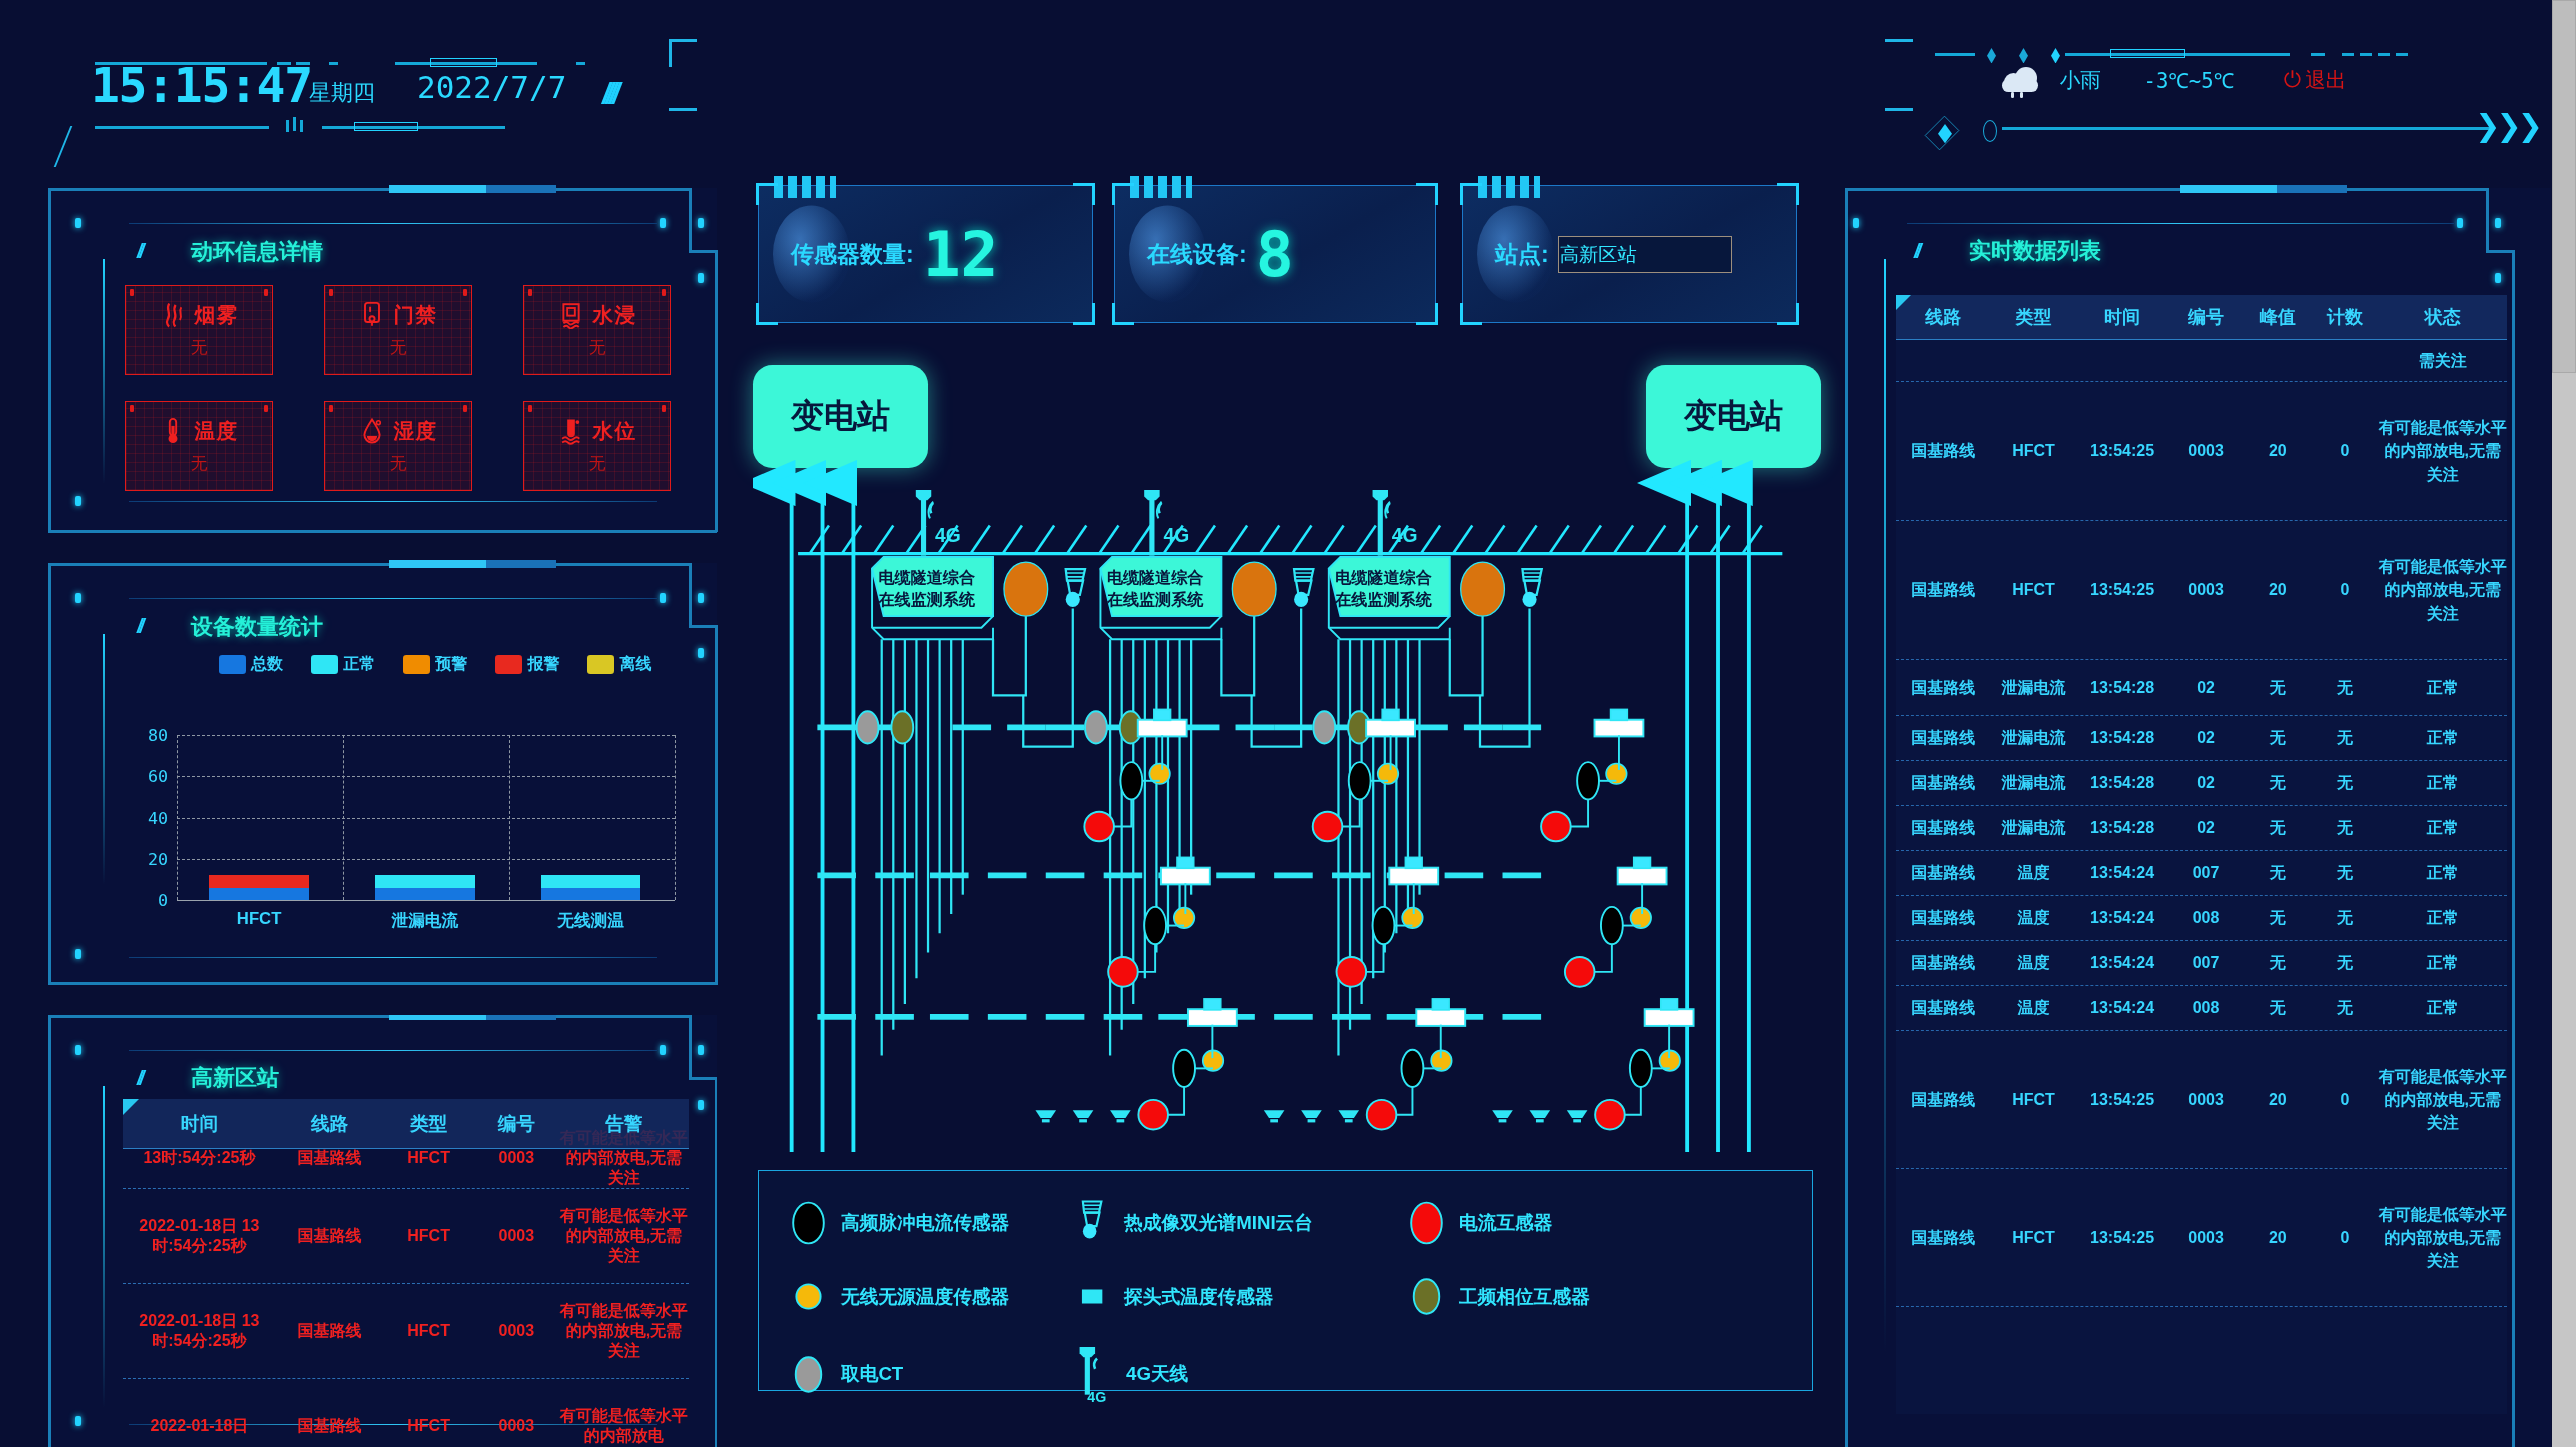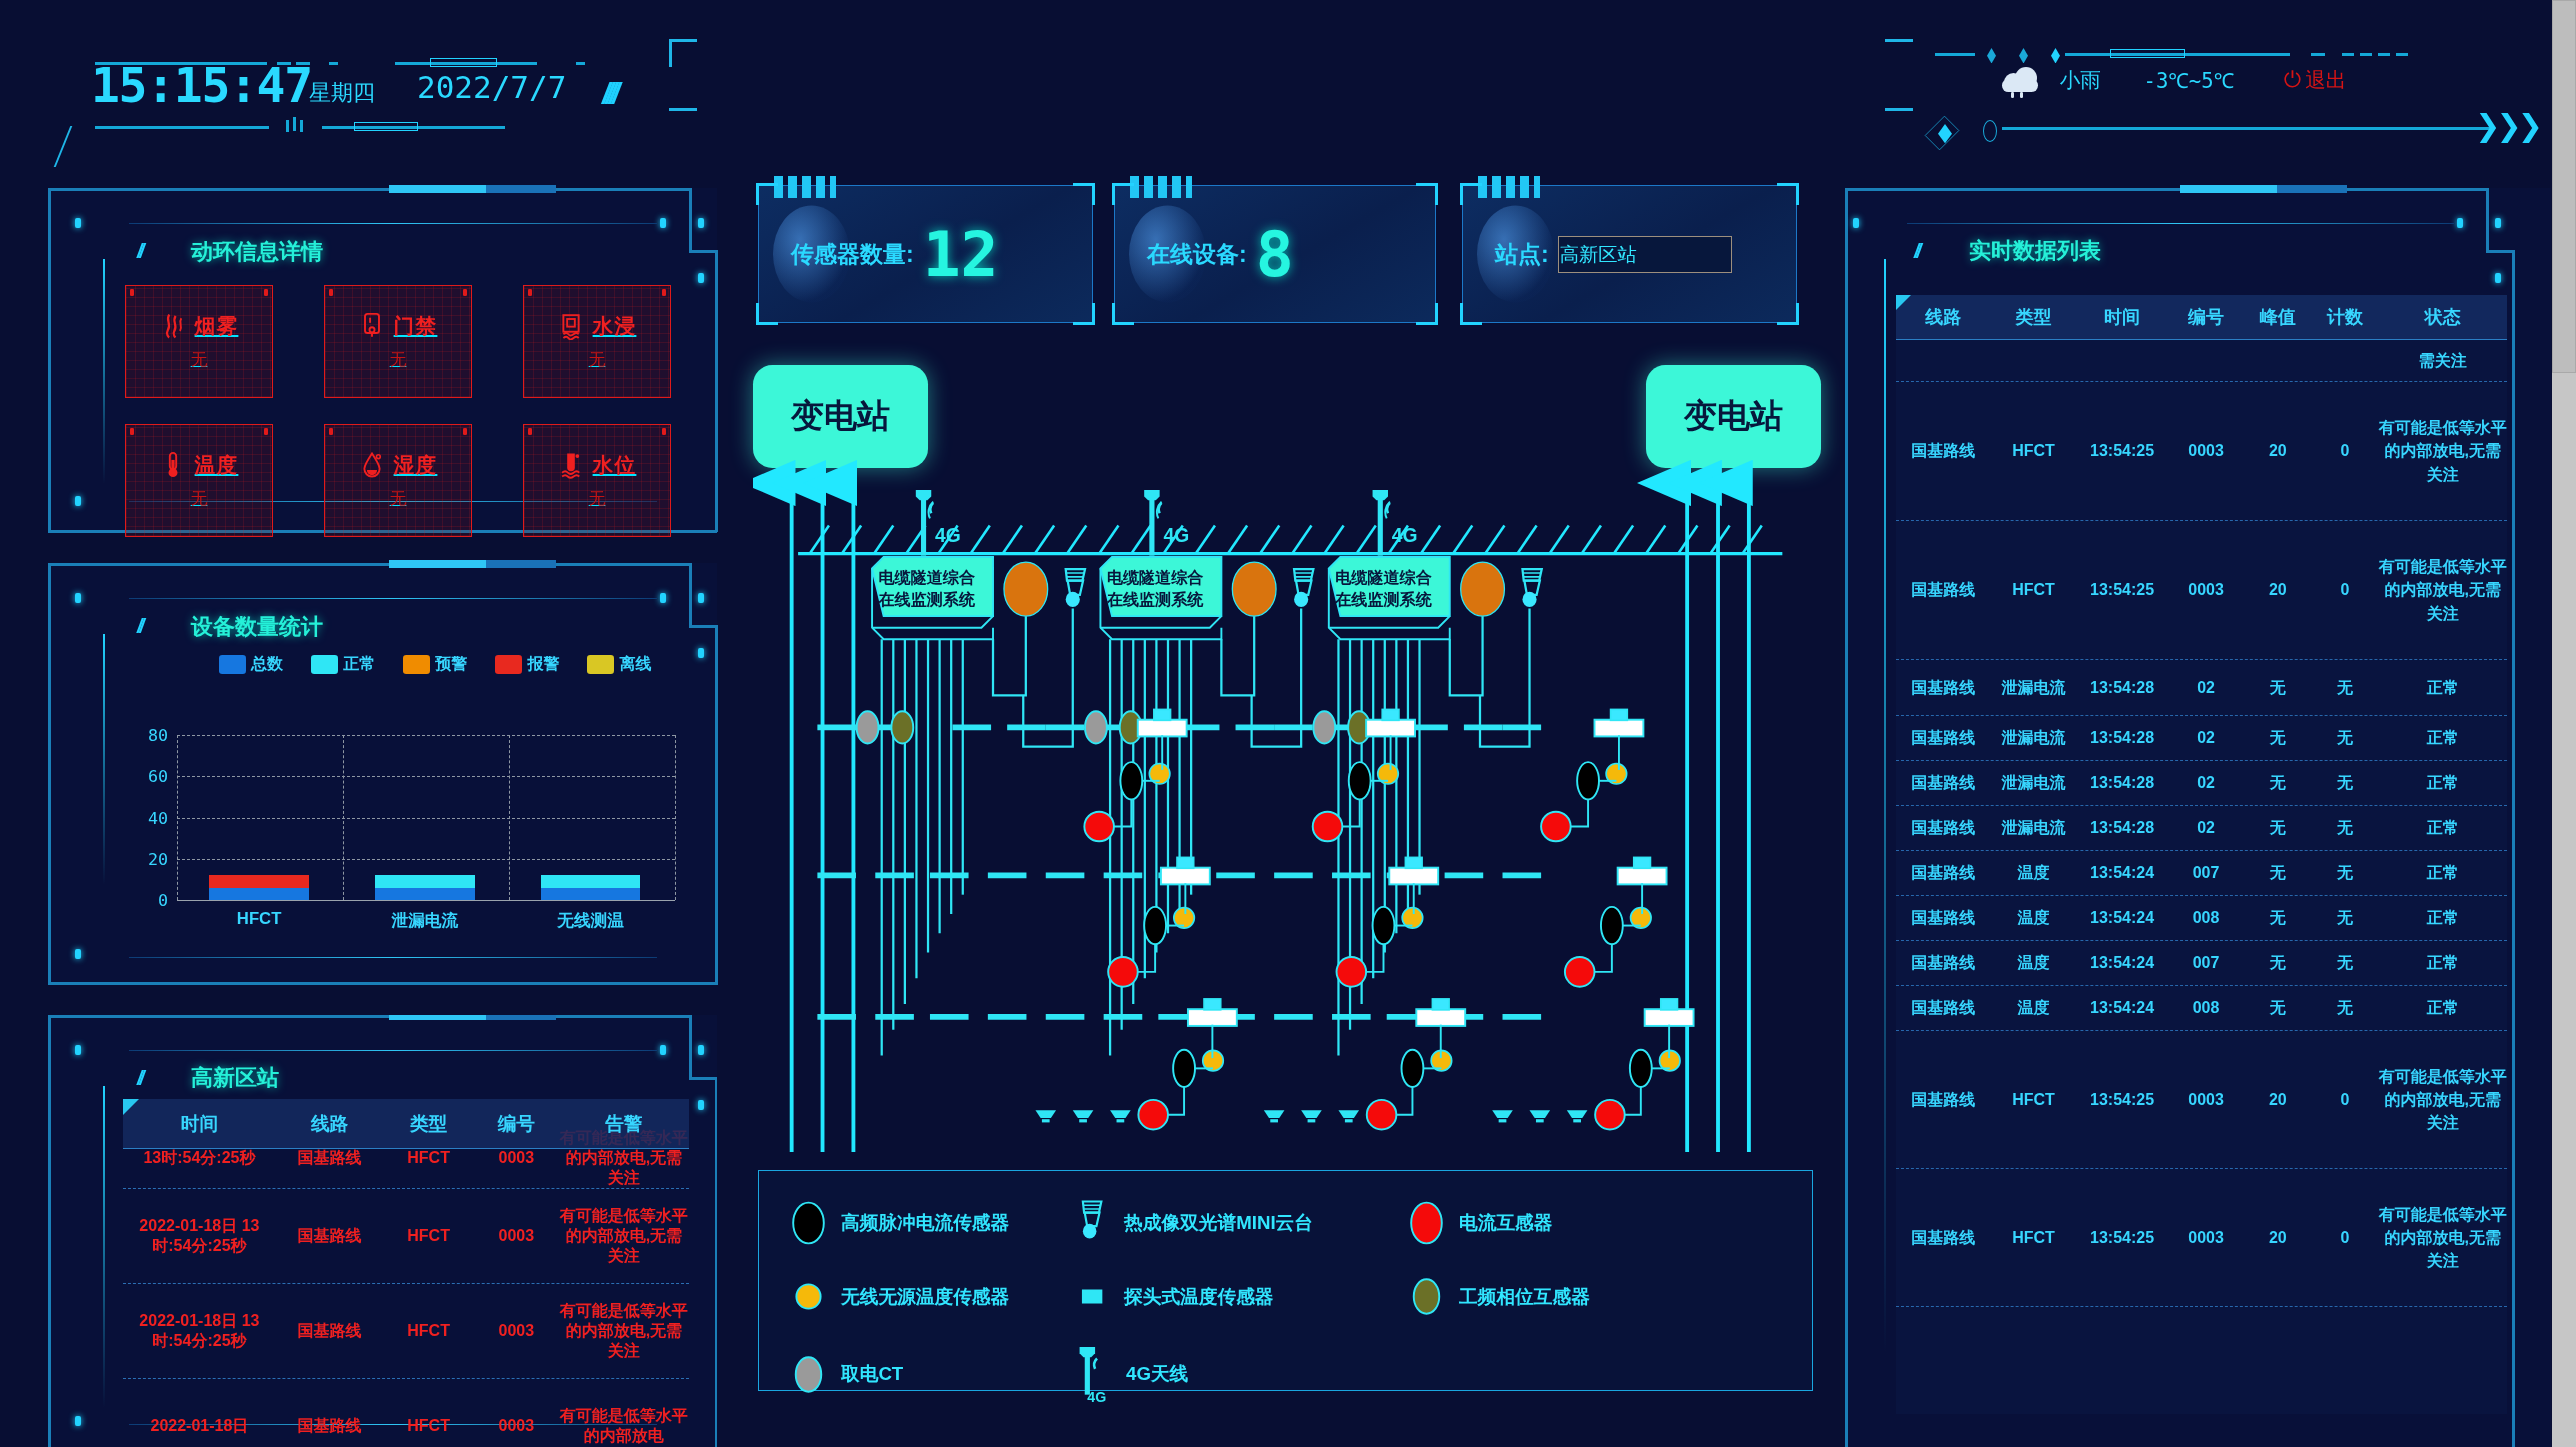--- a/index.html
+++ b/index.html
@@ -56,26 +56,26 @@
      text-shadow:0 0 9px rgba(0,255,220,.6); }
   .title-slashes { position:absolute; font-size:19.3px; font-style:italic; font-weight:700;
      color:#22d3ff; letter-spacing:-3.2px; }
   .inner-hline { position:absolute; height:1.3px; background:linear-gradient(90deg,#0c3a74,#2fc6f5,#0c3a74); }
 
   
   #p-env { left:48px; top:188px; width:669px; height:344px; }
   #env-grid { position:absolute; left:77px; top:97px; width:566px; display:grid;
      grid-template-columns:repeat(3,167px); grid-gap:26px 32px; }
   .env-card {
-    width:148px; height:113px; border:1.3px solid #e01a1a; position:relative;
+    width:148px; height:90px; border:1.3px solid #e01a1a; position:relative;
     background:
       repeating-linear-gradient(0deg,rgba(224,26,26,.16) 0 0.6px,transparent 0.6px 9px),
       repeating-linear-gradient(90deg,rgba(224,26,26,.16) 0 0.6px,transparent 0.6px 9px),
       rgba(120,10,10,.22);
-    display:flex; flex-direction:column; align-items:center; justify-content:center;text-decoration:underline;
+    display:flex; flex-direction:column; align-items:center; justify-content:center;
   }
   .env-card::before,.env-card::after{content:"";position:absolute;top:3.2px;width:4.5px;height:7px;background:#e01a1a;border-radius:1.3px;}
   .env-card::before{left:3.9px;} .env-card::after{right:3.9px;}
   .env-row { display:flex; align-items:center; gap:9px; }
   .env-ico { width:26px; height:28px; position:relative; }
   .env-label { font-size:20.6px; color:#f02020; font-weight:700; letter-spacing:1.3px;}
   .env-val { font-size:16.7px; color:#c21414; margin-top:7.7px; }
 
   
   #p-chart { left:48px; top:563px; width:669px; height:421px; }

